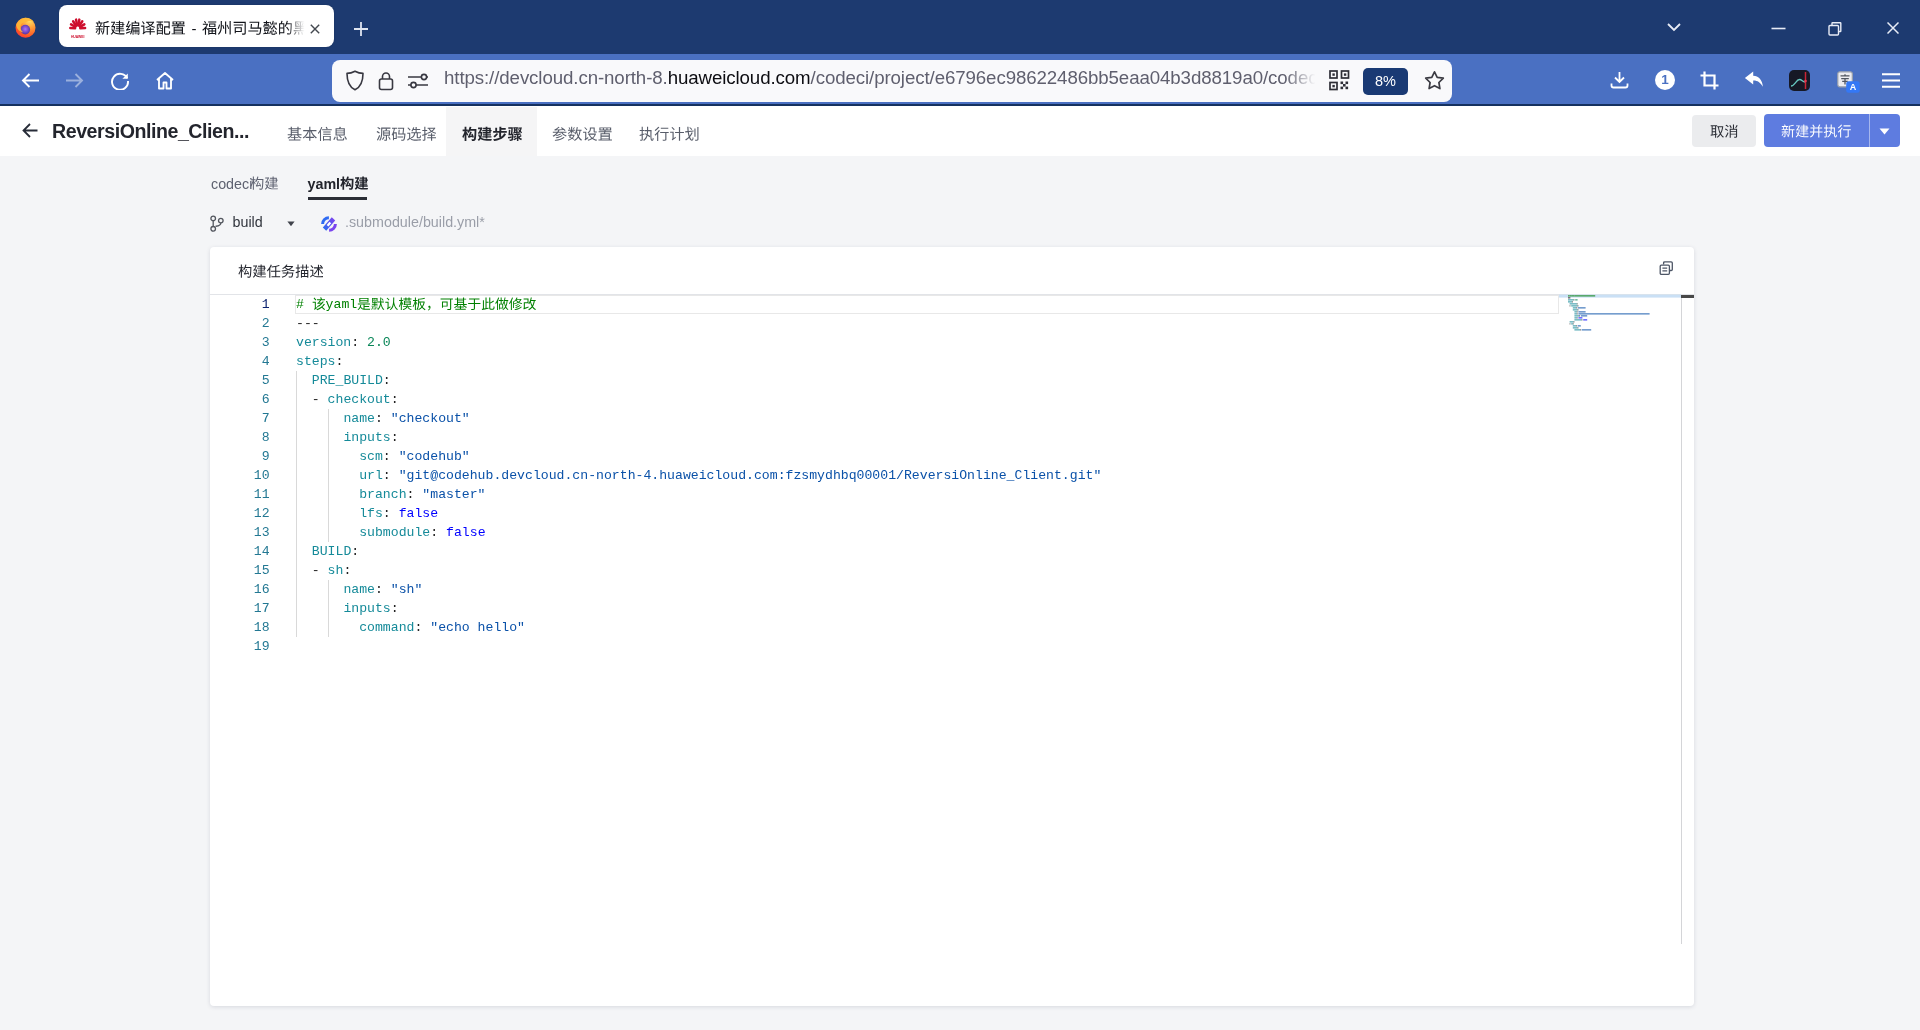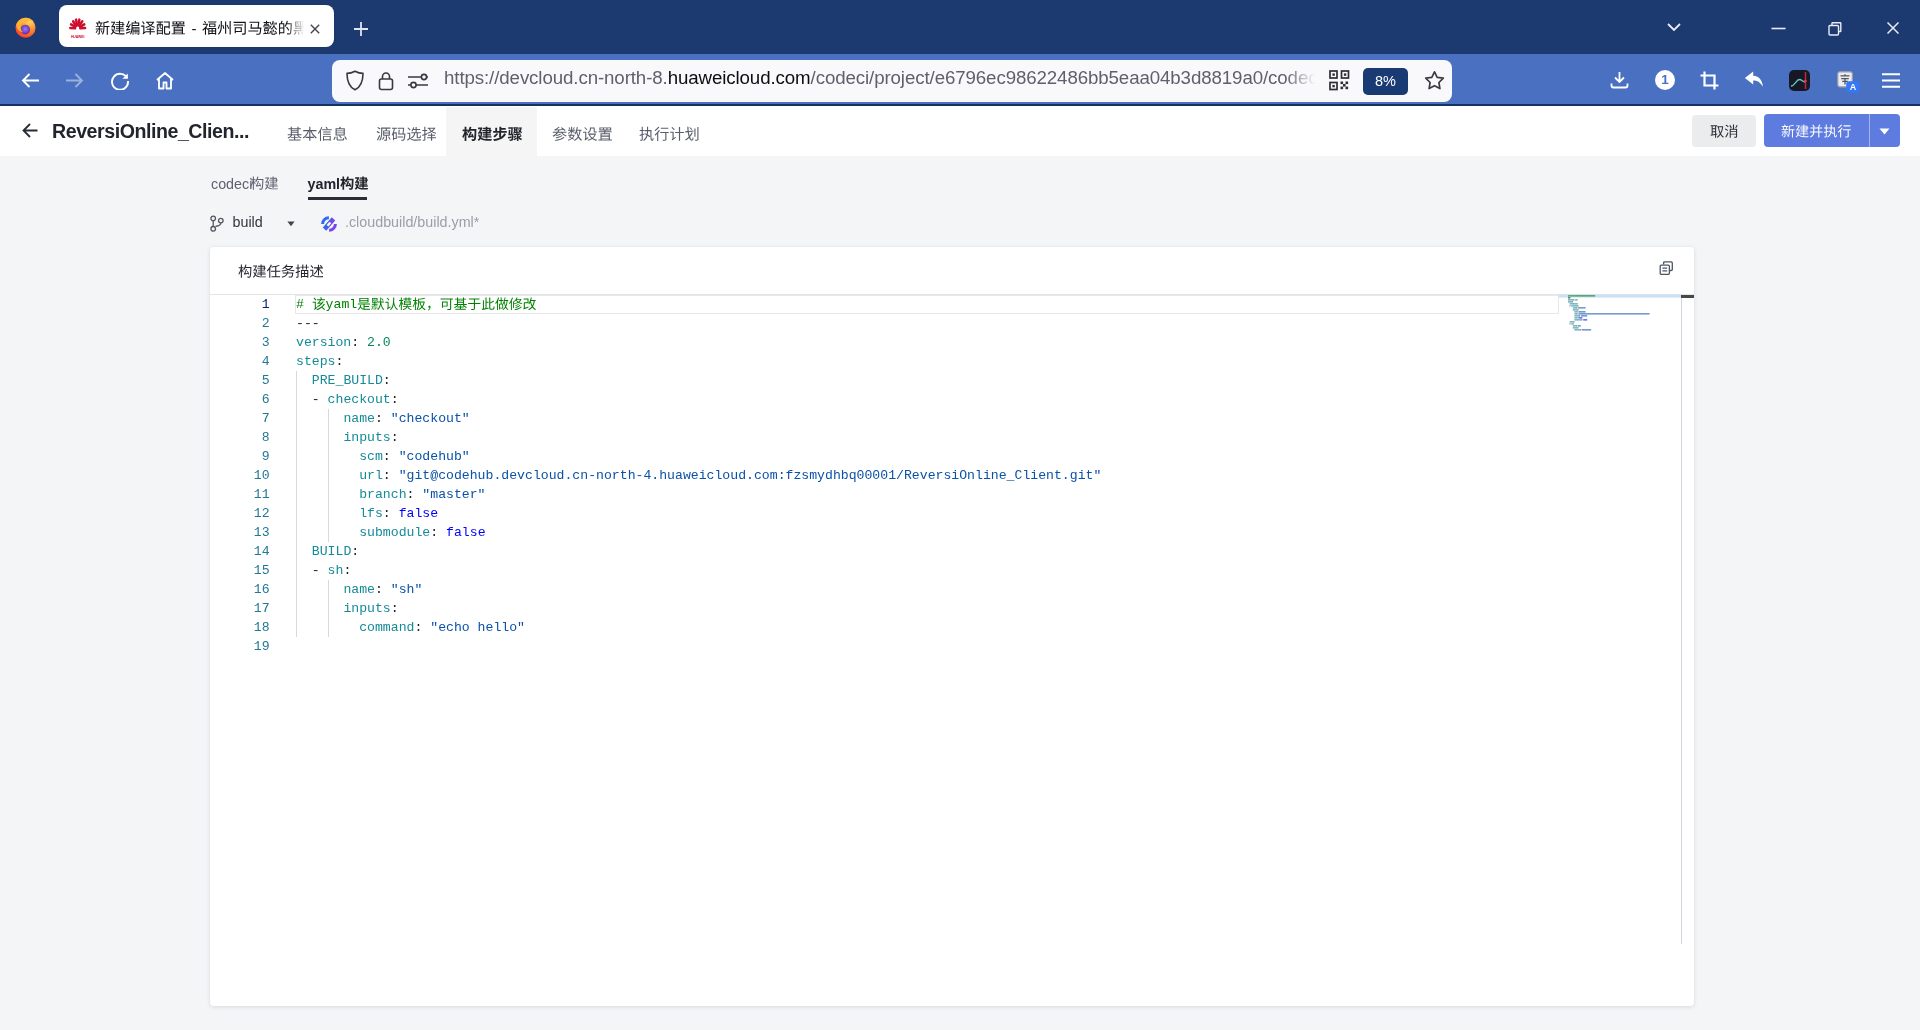--- a/index.html
+++ b/index.html
@@ -228,21 +228,21 @@
       <linearGradient id="ca" x1="0.1" y1="0.9" x2="0.9" y2="0.1">
         <stop offset="0" stop-color="#2b6cf0"></stop>
         <stop offset="1" stop-color="#7a44ee"></stop>
       </linearGradient>
     </defs>
 <path d="M8.9 1.2 A7.8 7.8 0 0 0 1.1 9 L4.1 9 A4.8 4.8 0 0 1 8.9 4.2 Z" fill="#2f6bf2"></path>
 <path d="M9.1 16.8 A7.8 7.8 0 0 0 16.9 9 L13.9 9 A4.8 4.8 0 0 1 9.1 13.8 Z" fill="#7a44ee"></path>
 <path d="M2.8 12.6 L11.8 2.2 L15.2 5.4 L6.2 15.8 Z" fill="url(#ca)"></path>
 <path d="M6.7 9.9 L9.5 6.7 L11.2 8.2 L8.4 11.4 Z" fill="#fff"></path>
   </svg>
-<div style="position:absolute;left:345px;top:214px;font-size:14.3px;color:#9a9ea8;line-height:17px">.cloudbuild/build.yml*</div>
+<div style="position:absolute;left:345px;top:214px;font-size:14.3px;color:#9a9ea8;line-height:17px">.submodule/build.yml*</div>
 <div style="position:absolute;left:210px;top:246.5px;width:1484px;height:759px;background:#fff;border-radius:4px;box-shadow:0 1px 4px rgba(25,30,60,0.13)"></div>
 <svg style="position:absolute;left:237.5px;top:259.7px;" width="85.8" height="20.9" viewBox="0 0 85.8 20.9" fill="#24262e">
     <path transform="translate(0.00,16.59) scale(0.01430,-0.01430)" d="M516 840C484 705 429 572 357 487C375 477 405 453 419 441C453 486 486 543 514 606H862C849 196 834 43 804 8C794 -5 784 -8 766 -7C745 -7 697 -7 644 -2C656 -24 665 -56 667 -77C716 -80 766 -81 797 -77C829 -73 851 -65 871 -37C908 12 922 167 937 637C937 647 938 676 938 676H543C561 723 577 773 590 824ZM632 376C649 340 667 298 682 258L505 227C550 310 594 415 626 517L554 538C527 423 471 297 454 265C437 232 423 208 407 205C415 187 427 152 430 138C449 149 480 157 703 202C712 175 719 150 724 130L784 155C768 216 726 319 687 396ZM199 840V647H50V577H192C160 440 97 281 32 197C46 179 64 146 72 124C119 191 165 300 199 413V-79H271V438C300 387 332 326 347 293L394 348C376 378 297 499 271 530V577H387V647H271V840Z"></path>
     <path transform="translate(14.30,16.59) scale(0.01430,-0.01430)" d="M394 755V695H581V620H330V561H581V483H387V422H581V345H379V288H581V209H337V149H581V49H652V149H937V209H652V288H899V345H652V422H876V561H945V620H876V755H652V840H581V755ZM652 561H809V483H652ZM652 620V695H809V620ZM97 393C97 404 120 417 135 425H258C246 336 226 259 200 193C173 233 151 283 134 343L78 322C102 241 132 177 169 126C134 60 89 8 37 -30C53 -40 81 -66 92 -80C140 -43 183 7 218 70C323 -30 469 -55 653 -55H933C937 -35 951 -2 962 14C911 13 694 13 654 13C485 13 347 35 249 132C290 225 319 342 334 483L292 493L278 492H192C242 567 293 661 338 758L290 789L266 778H64V711H237C197 622 147 540 129 515C109 483 84 458 66 454C76 439 91 408 97 393Z"></path>
     <path transform="translate(28.60,16.59) scale(0.01430,-0.01430)" d="M343 31V-41H944V31H677V340H960V412H677V691C767 708 852 729 920 752L864 815C741 770 523 731 337 706C345 689 356 661 359 643C437 652 520 663 601 677V412H304V340H601V31ZM295 840C232 683 130 529 22 431C36 413 60 374 68 356C108 395 148 441 186 492V-80H260V603C301 671 338 744 367 817Z"></path>
     <path transform="translate(42.90,16.59) scale(0.01430,-0.01430)" d="M446 381C442 345 435 312 427 282H126V216H404C346 87 235 20 57 -14C70 -29 91 -62 98 -78C296 -31 420 53 484 216H788C771 84 751 23 728 4C717 -5 705 -6 684 -6C660 -6 595 -5 532 1C545 -18 554 -46 556 -66C616 -69 675 -70 706 -69C742 -67 765 -61 787 -41C822 -10 844 66 866 248C868 259 870 282 870 282H505C513 311 519 342 524 375ZM745 673C686 613 604 565 509 527C430 561 367 604 324 659L338 673ZM382 841C330 754 231 651 90 579C106 567 127 540 137 523C188 551 234 583 275 616C315 569 365 529 424 497C305 459 173 435 46 423C58 406 71 376 76 357C222 375 373 406 508 457C624 410 764 382 919 369C928 390 945 420 961 437C827 444 702 463 597 495C708 549 802 619 862 710L817 741L804 737H397C421 766 442 796 460 826Z"></path>
     <path transform="translate(57.20,16.59) scale(0.01430,-0.01430)" d="M748 840V696H569V840H497V696H358V628H497V497H569V628H748V497H820V628H952V696H820V840ZM471 181H622V40H471ZM471 247V385H622V247ZM844 181V40H690V181ZM844 247H690V385H844ZM402 452V-78H471V-27H844V-73H916V452ZM163 839V638H42V568H163V348C112 332 65 319 28 309L47 235L163 273V14C163 0 158 -4 146 -4C134 -5 95 -5 51 -4C61 -24 70 -55 73 -73C136 -74 175 -71 199 -59C224 -48 233 -27 233 14V296L343 332L333 401L233 370V568H340V638H233V839Z"></path>
     <path transform="translate(71.50,16.59) scale(0.01430,-0.01430)" d="M711 784C756 747 812 693 838 659L896 699C869 733 812 784 767 819ZM68 763C122 706 188 629 217 579L280 619C249 669 182 744 127 798ZM592 830V645H320V574H555C498 424 402 275 302 198C319 185 343 159 355 142C445 219 531 352 592 496V67H666V491C755 388 844 268 885 185L945 228C894 323 780 466 678 574H939V645H666V830ZM266 483H48V413H194V110C148 94 95 52 41 1L89 -62C142 -1 194 52 231 52C254 52 285 23 327 -1C397 -41 482 -51 600 -51C695 -51 869 -45 941 -40C942 -20 954 16 962 35C865 24 717 17 602 17C495 17 408 24 344 60C309 79 286 97 266 107Z"></path>
   </svg>
 <svg style="position:absolute;left:1659px;top:261px;" width="15" height="15" viewBox="0 0 15 15">

